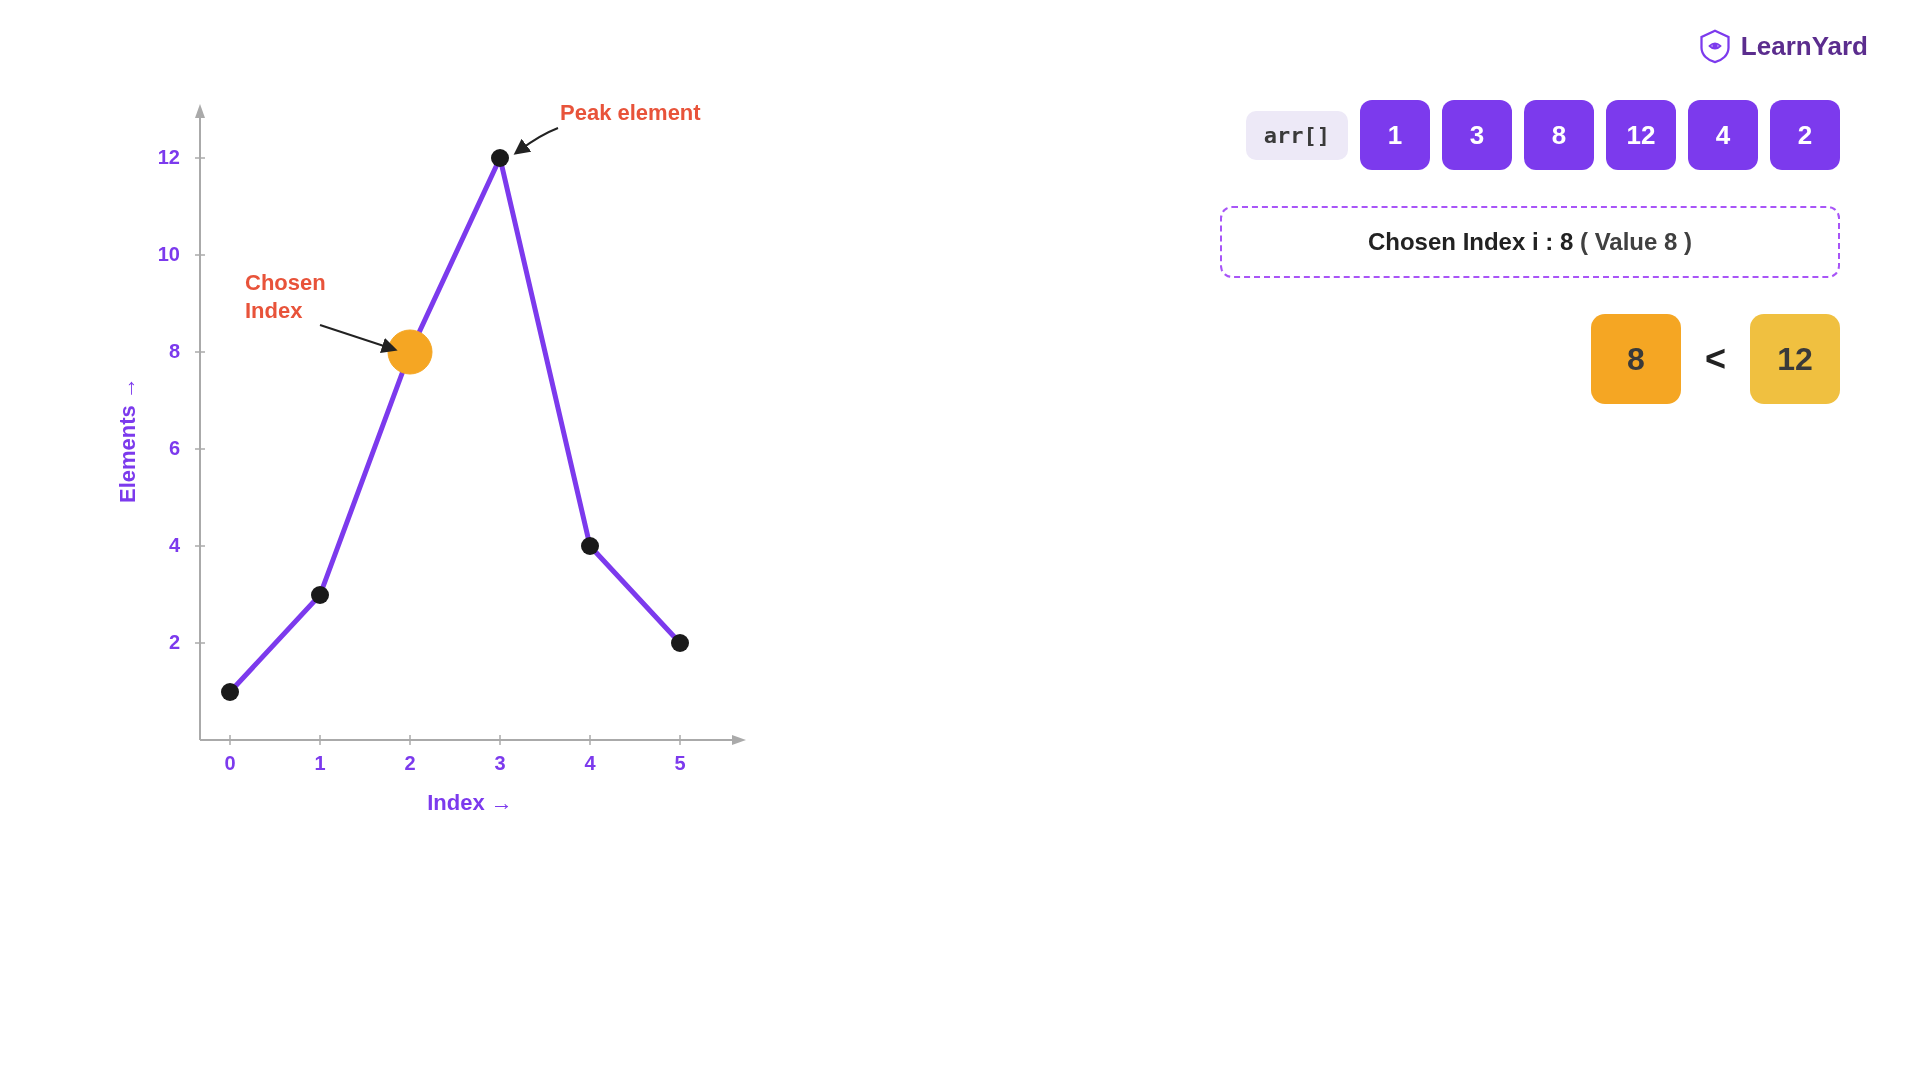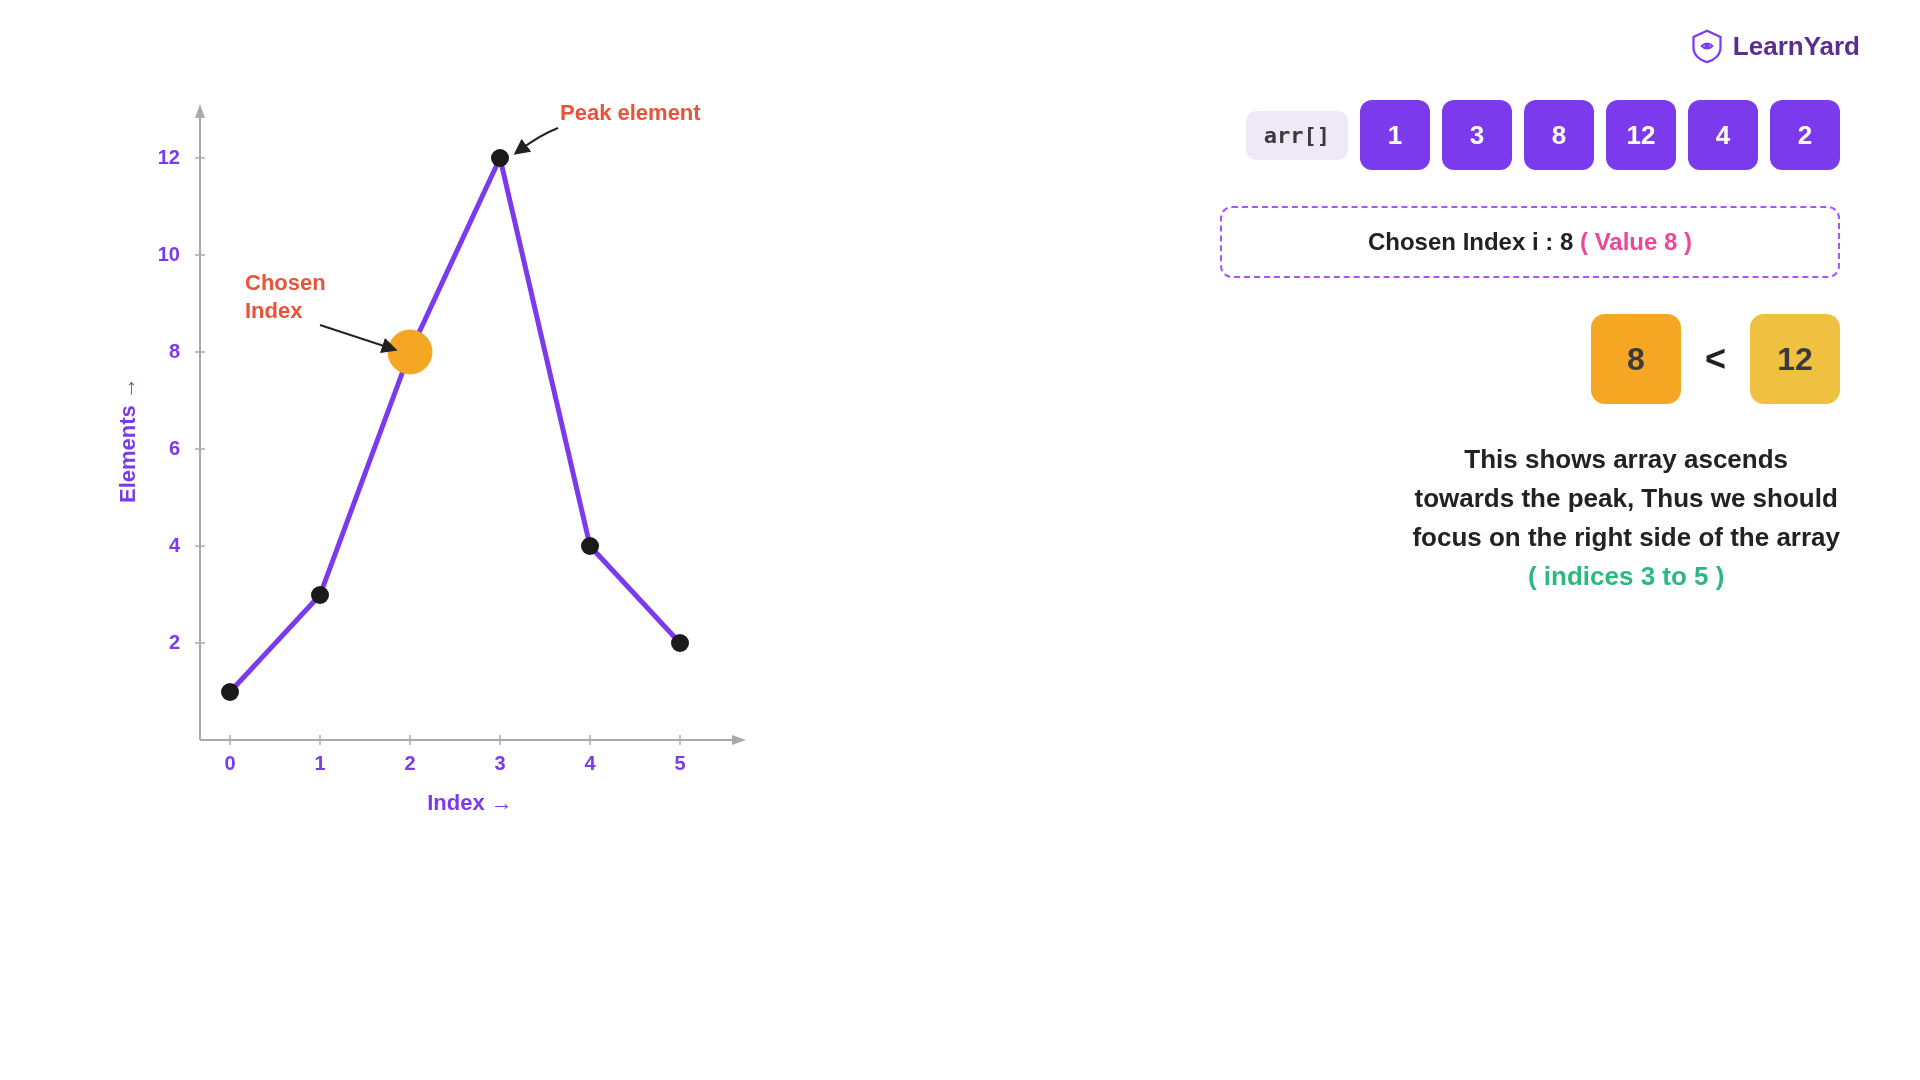--- a/index.html
+++ b/index.html
@@ -9,21 +9,21 @@
       background: #ffffff;
       font-family: 'Segoe UI', Arial, sans-serif;
       overflow: hidden;
       position: relative;
     }
 
     
     .logo {
       position: absolute;
       top: 28px;
-      right: 60px;
+      right: 52px;
       display: flex;
       align-items: center;
       gap: 8px;
     }
     .logo-icon {
       width: 36px;
       height: 36px;
     }
     .logo-text {
       font-size: 26px;
@@ -85,21 +85,21 @@
       border: 2px dashed #a855f7;
       border-radius: 12px;
       padding: 20px 60px;
       font-size: 24px;
       font-weight: 700;
       color: #222;
       text-align: center;
       width: 620px;
     }
     .info-box .highlight-val {
-      color: #ec4899;
+      color: #404040;
       font-weight: 800;
     }
 
     
     .comparison-row {
       display: flex;
       align-items: center;
       gap: 24px;
     }
     .cmp-box {
@@ -244,18 +244,14 @@
     <span>Chosen Index i : 8 </span><span class="highlight-val">( Value 8 )</span>
   </div>
 
 
   <div class="comparison-row">
     <div class="cmp-box cmp-box-orange">8</div>
     <span class="cmp-symbol">&lt;</span>
     <div class="cmp-box cmp-box-yellow">12</div>
   </div>
 
-  <div class="desc-text">
-    <span>This shows array ascends<br>towards the peak, Thus we should<br>focus on the right side of the array</span><br>
-    <span class="green">( indices 3 to 5 )</span>
-  </div>
 
 </div>
 
 </body></html>

